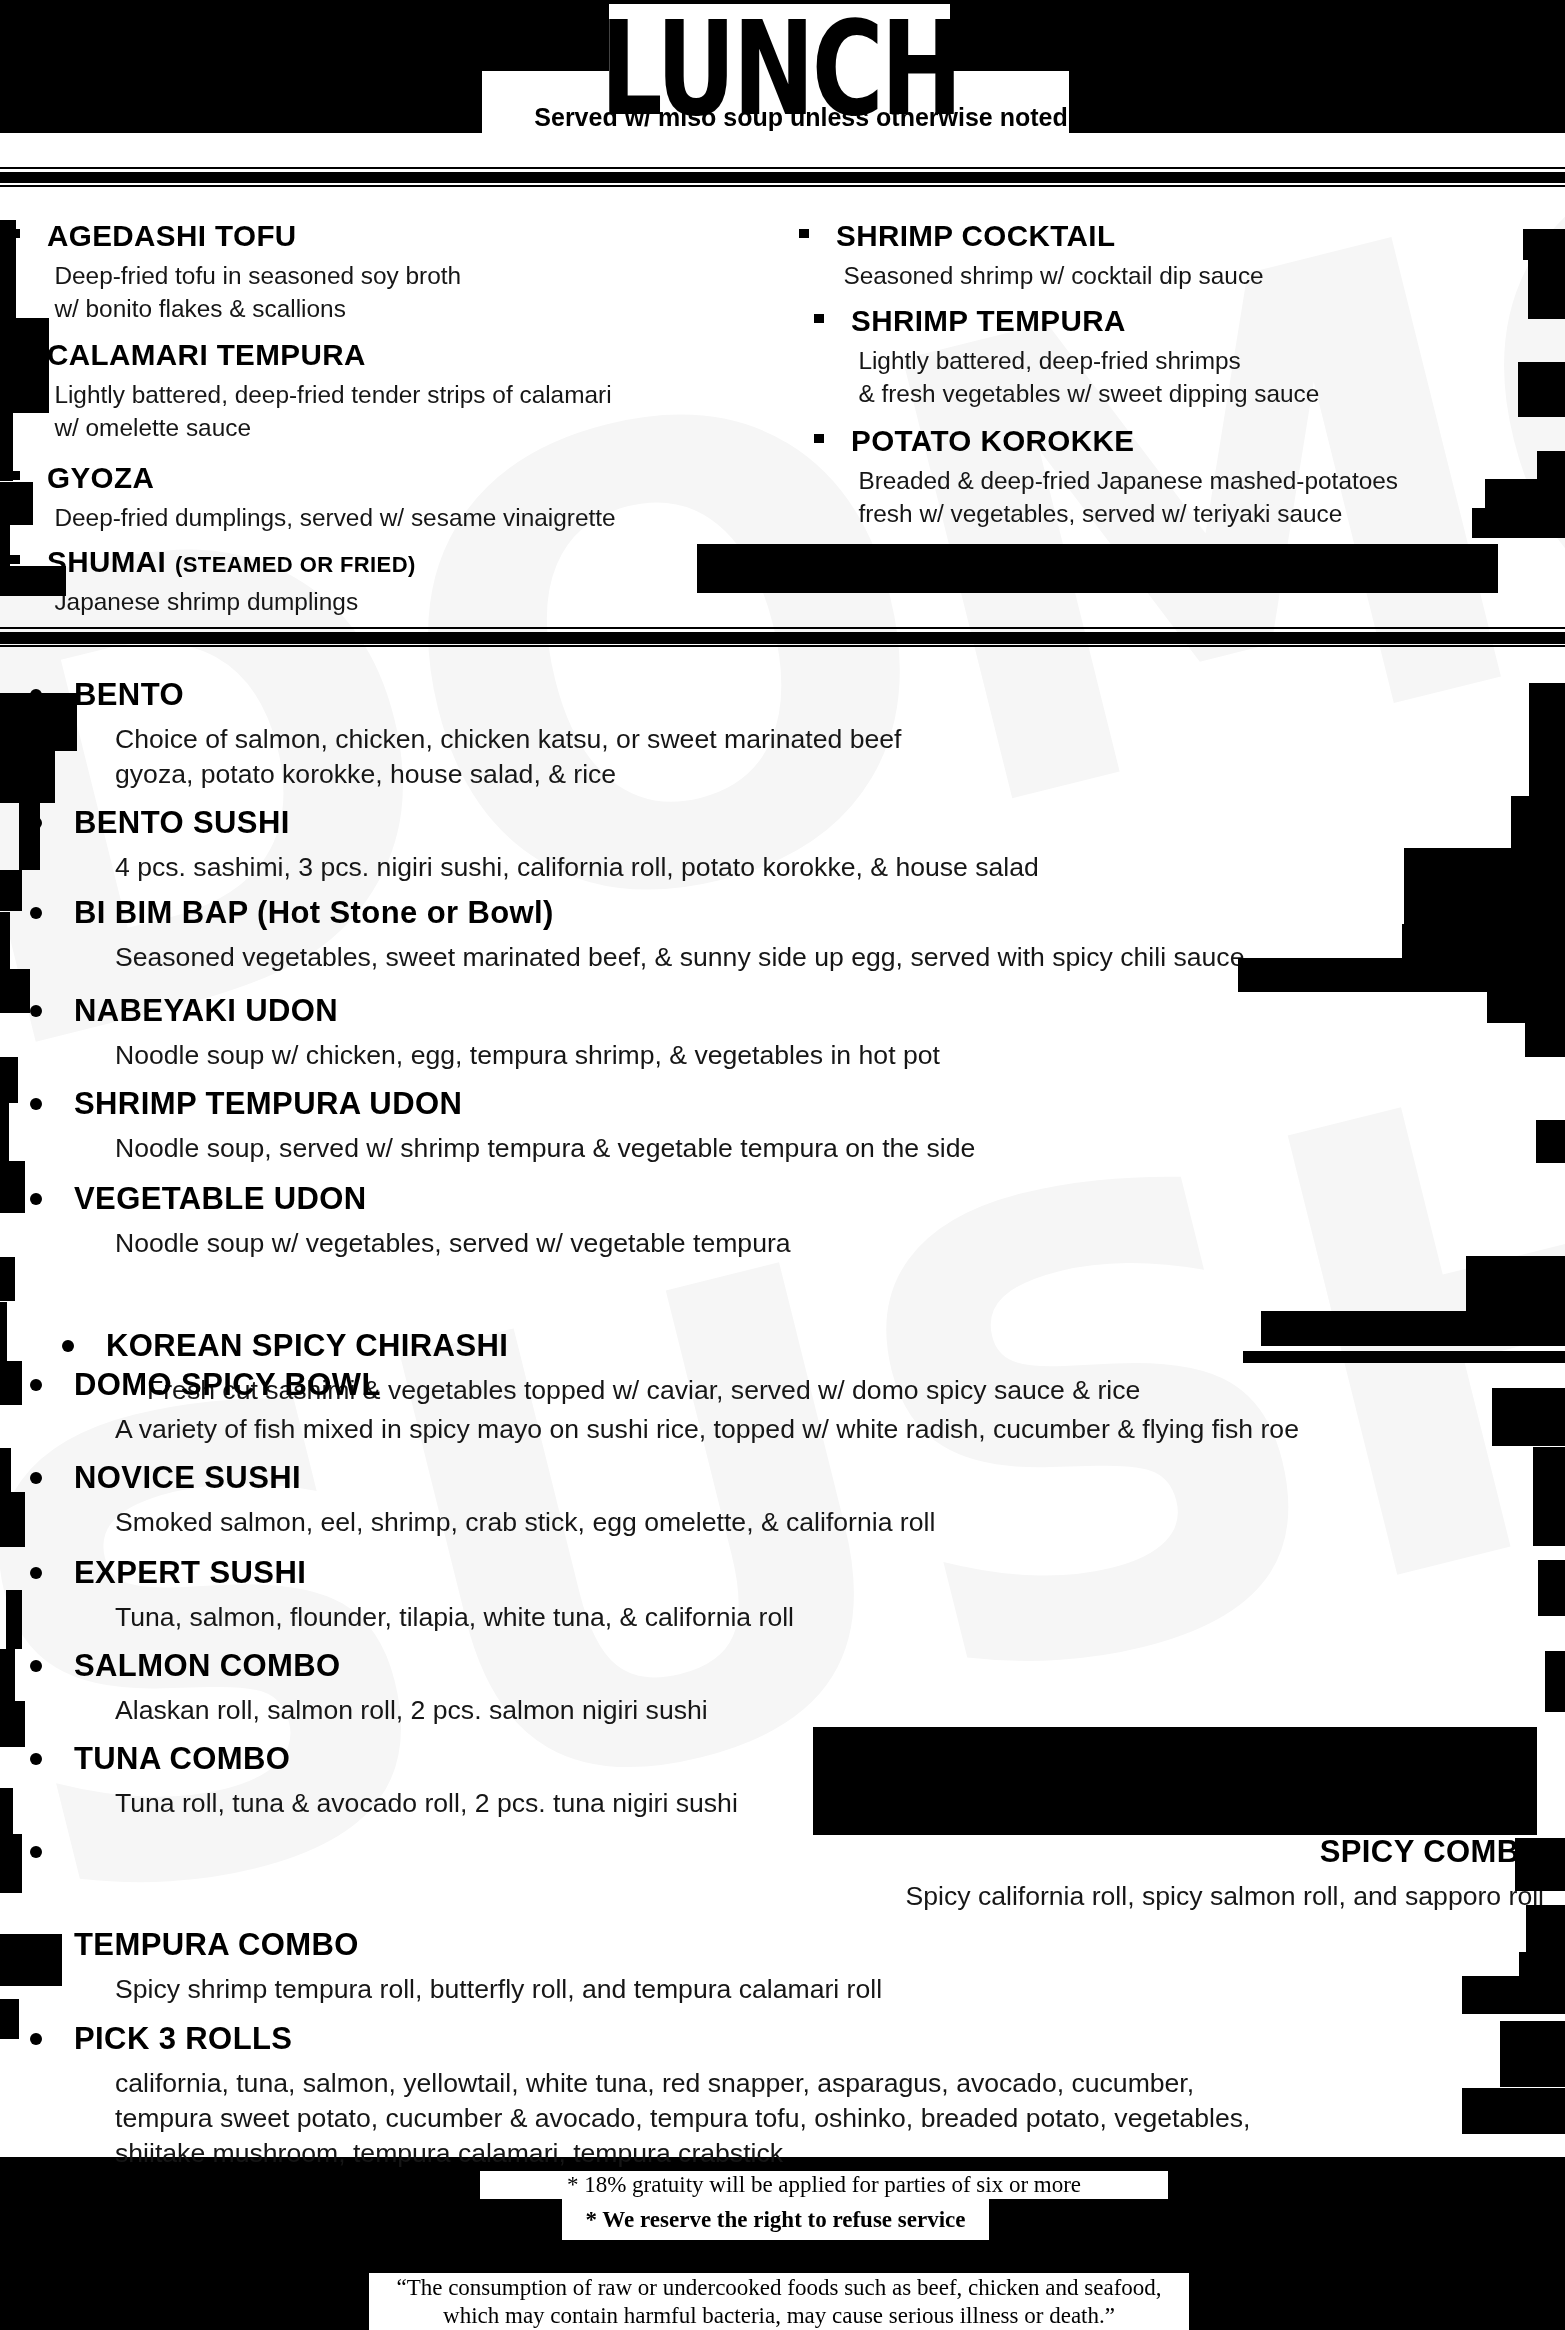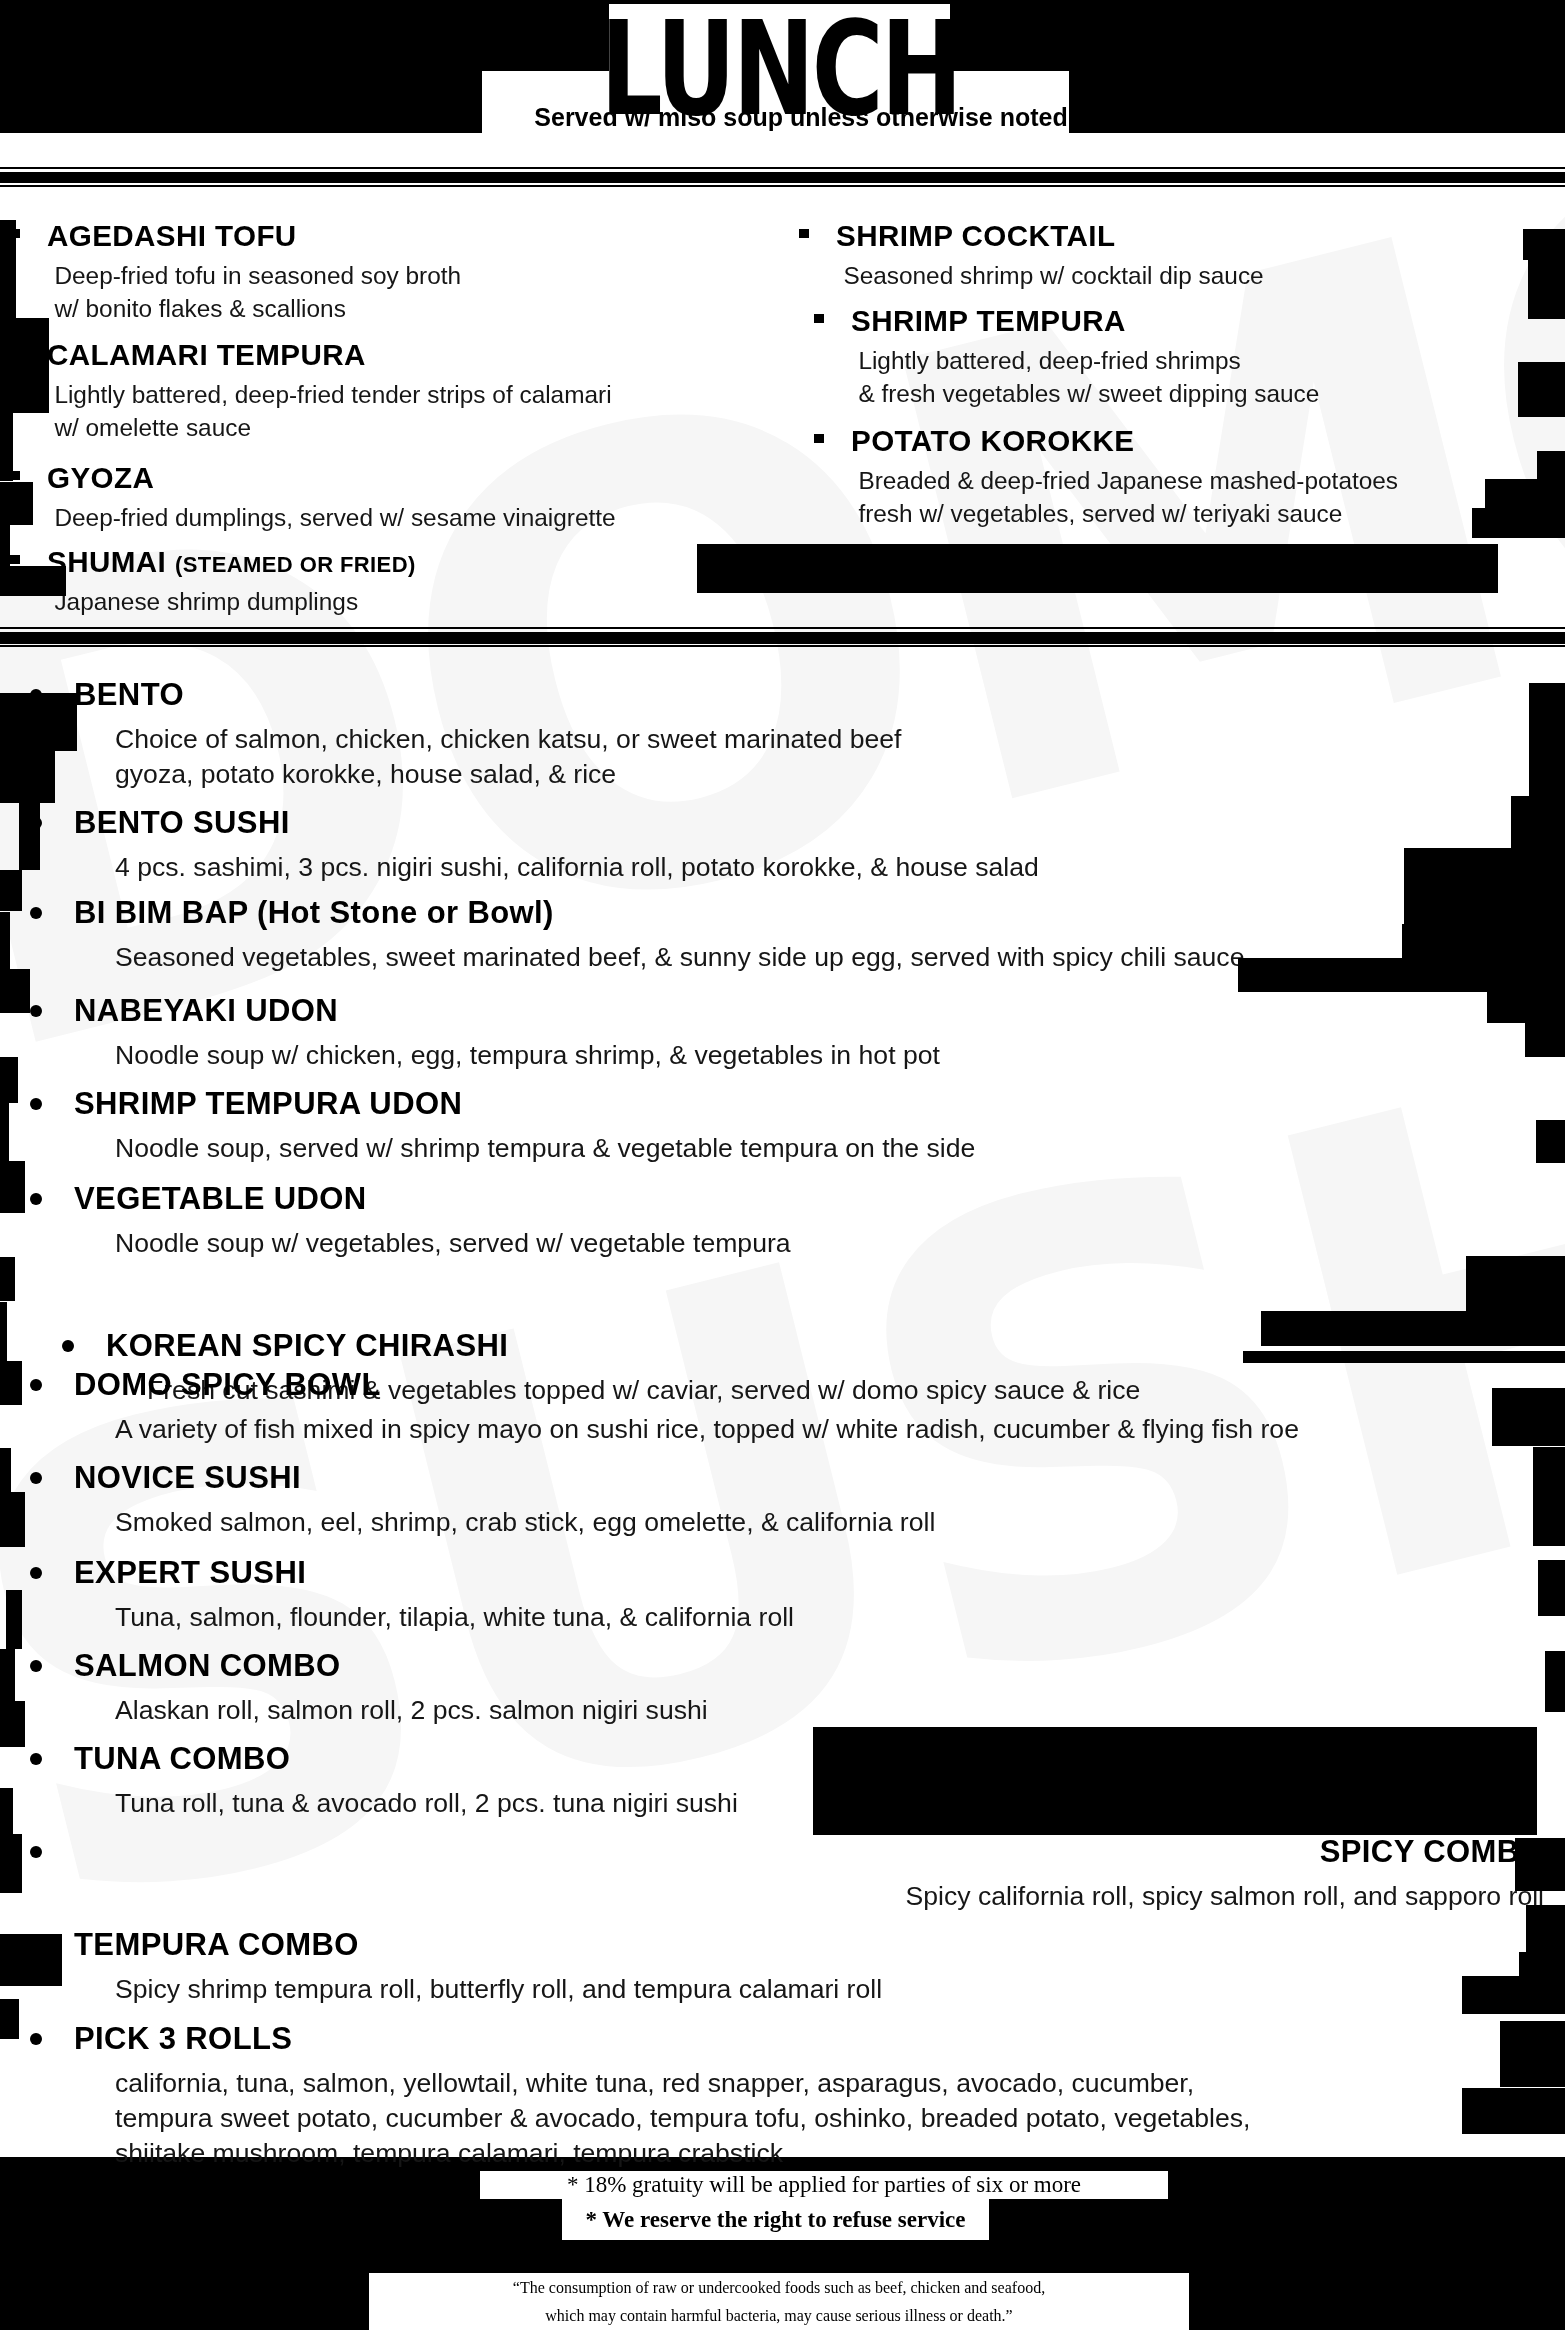--- a/index.html
+++ b/index.html
@@ -30,21 +30,21 @@
   .entree .dot{position:absolute;left:-44px;top:11.8px;width:11.8px;height:11.8px;border-radius:50%;background:#000;}
   .entree .head{position:relative;font-size:31px;font-weight:bold;letter-spacing:0.4px;margin:0 0 8.9px 0;white-space:nowrap;}
   .entree .d{font-size:26.6px;color:#161616;line-height:35px;margin:0 0 0 41px;white-space:nowrap;}
   
   .red{position:absolute;background:#000;z-index:3;}
   
   .fbox{position:absolute;background:#fff;z-index:2;display:flex;align-items:center;justify-content:center;
         font-family:"Liberation Serif",serif;color:#000;text-align:center;}
   .f1{left:480px;top:2171px;width:688px;height:28px;font-size:23px;font-weight:normal;}
   .f2{left:562px;top:2199px;width:427px;height:41px;font-size:23px;font-weight:bold;}
-  .fdisc{left:369px;top:2273px;width:820px;height:58px;font-size:16px;line-height:28px;flex-direction:column;}
+  .fdisc{left:369px;top:2273px;width:820px;height:58px;font-size:23px;line-height:28px;flex-direction:column;}
 </style>
 </head>
 <body>
 
 <div class="page">
 
   <div class="paper">
     <div class="wm wm1">DOMO</div>
     <div class="wm wm2">SUSHI</div>
   </div>

